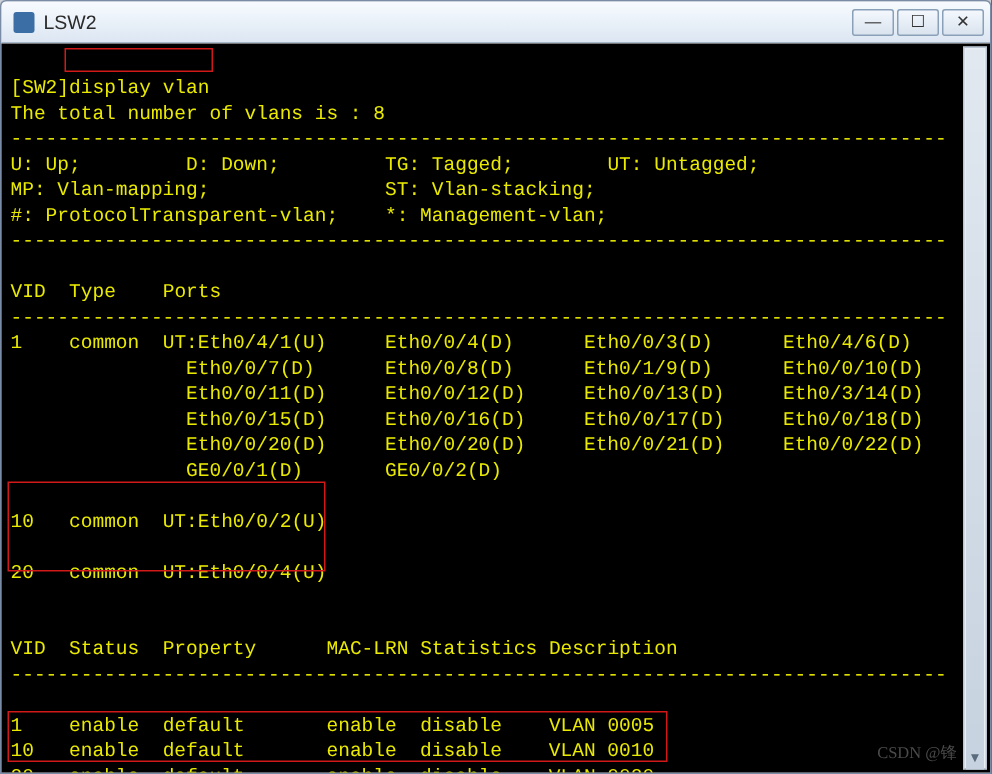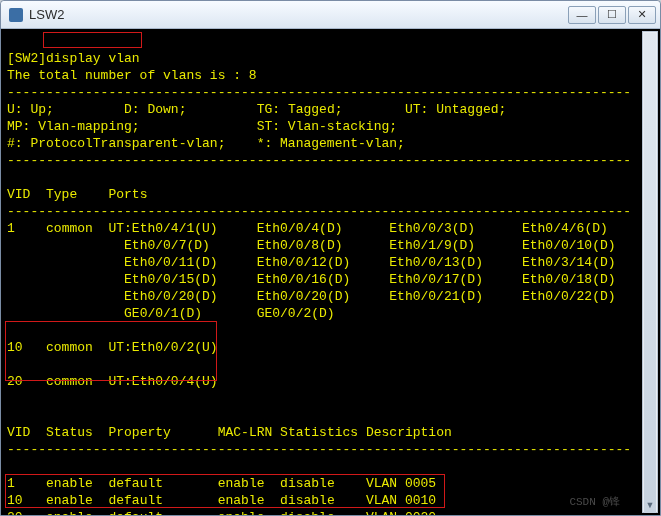--- a/index.html
+++ b/index.html
@@ -59,22 +59,22 @@
   .scroll-thumb {
     position: absolute; left: 1px; right: 1px; top: 1px; height: 100%;
     background: linear-gradient(#e1e8f0,#c6d2df);
   }
   .scroll-arrow {
     position: absolute; left: 1px; right: 1px; height: 15px;
     display: flex; align-items: center; justify-content: center;
     font-size: 9px; color: #5a6b7d;
   }
   .watermark {
-    position: absolute; bottom: 4px; right: 40px; color: #6a6a6a; font-size: 11px;
-    font-family: Liberation Mono, monospace; opacity: .7;
+    position: absolute; bottom: 4px; right: 22px; color: #6a6a6a; font-size: 11px;
+    font-family: Liberation Serif, serif; opacity: .7;
   }
 </style>
 </head>
 <body>
 
 <div class="window">
   <div class="titlebar">
     <div class="title-left">
       <span class="title-icon"></span>
       <span>LSW2</span>

